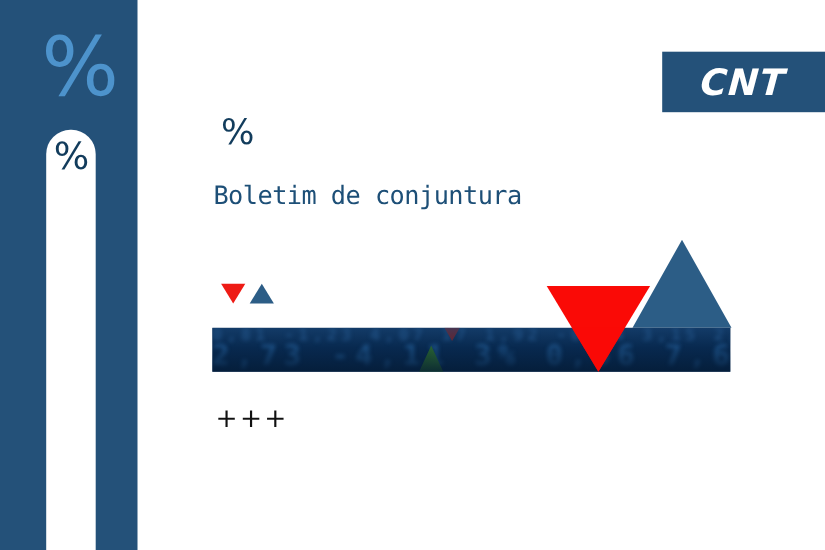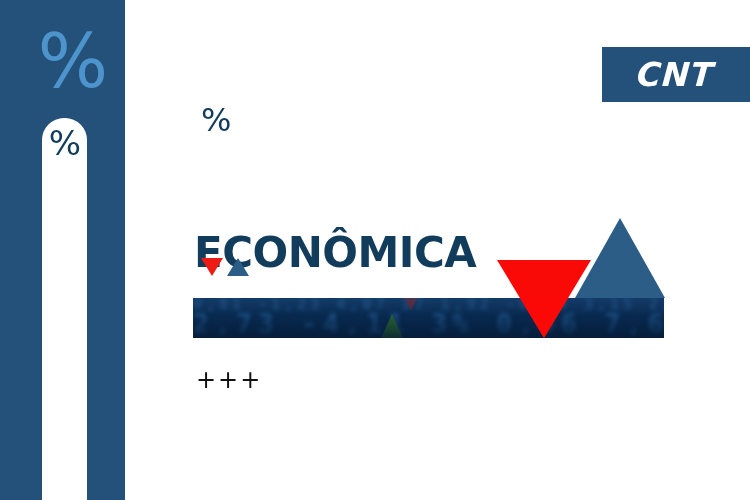--- a/index.html
+++ b/index.html
@@ -277,21 +277,21 @@
     <div id="sidebar-capsule">
       <div id="sidebar-percent-small">%</div>
     </div>
   </div>
 
   <div id="cnt-logo">
     <span id="cnt-logo-text">CNT</span>
   </div>
 
   <div id="title-percent">%</div>
-  <h1 id="title-main">ECONÔMICA</h1>
+  <div id="title-kicker">Boletim de conjuntura</div>
 
   <div id="mini-arrow-down" class="mini-arrow"></div>
   <div id="mini-arrow-up" class="mini-arrow"></div>
 
   <div id="big-triangle-up"></div>
 
   <div id="big-triangle-down"></div>
 
   <div id="ticker-band">
     <div class="ticker-row" id="ticker-row-1">0,81 -1,23  4,07 17  1,92  -0,44   3,15  2,68  1,07  0,55</div>

